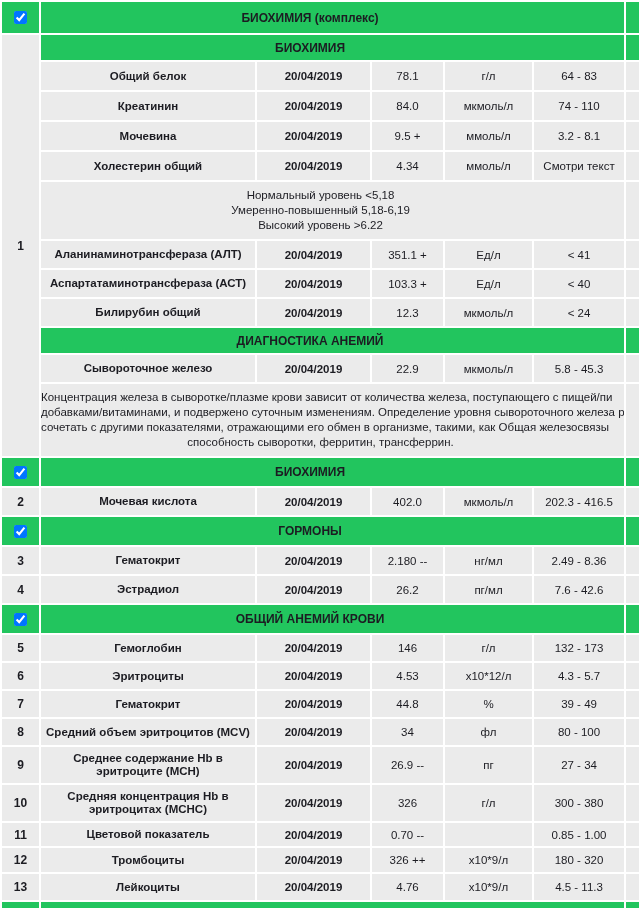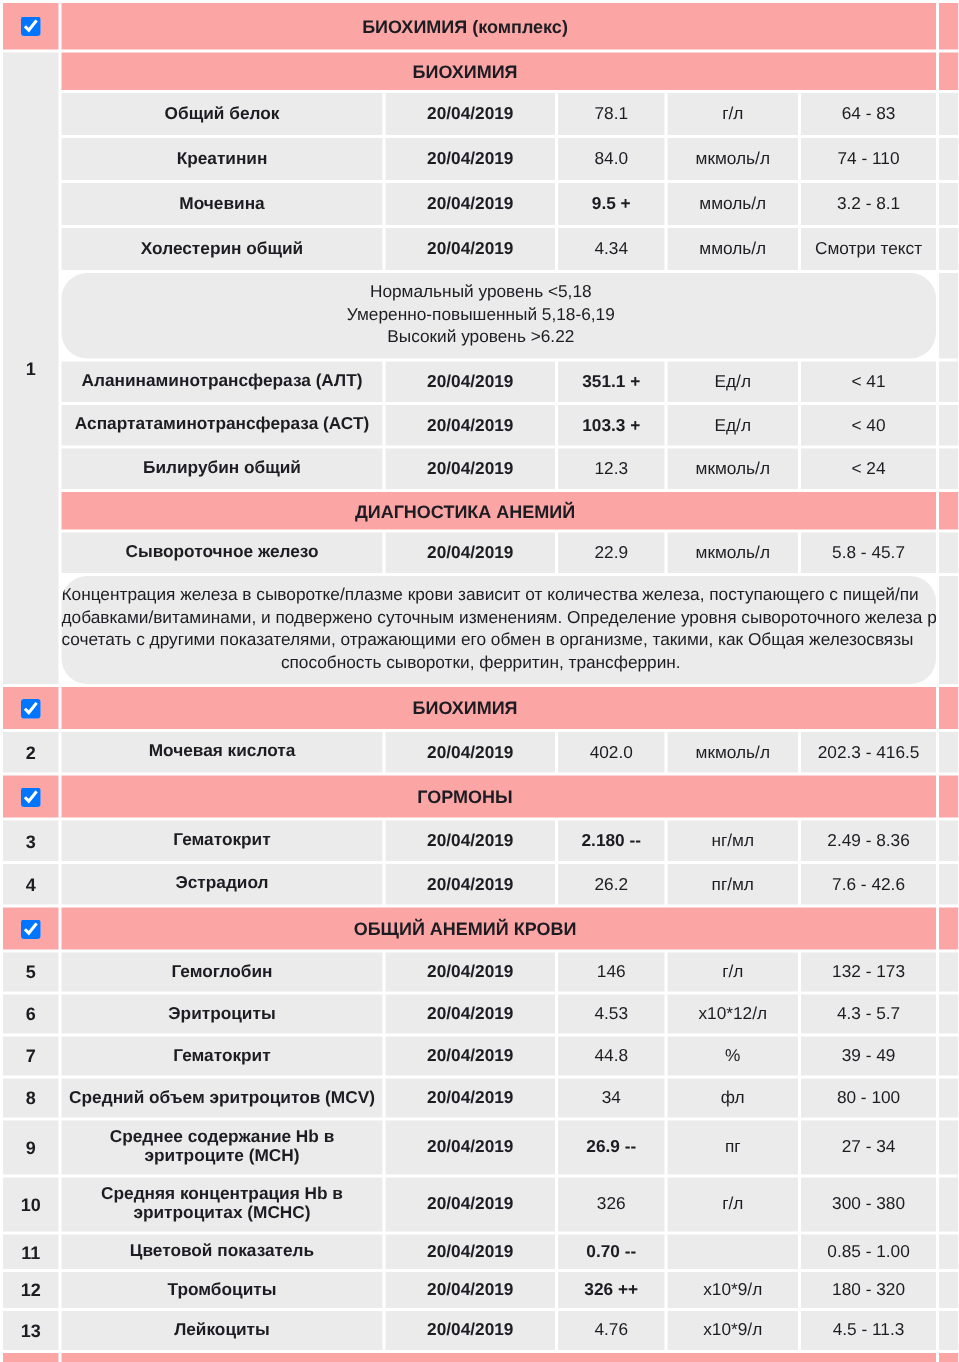--- a/index.html
+++ b/index.html
@@ -7,30 +7,30 @@
     position:relative;width:639px;height:908px;overflow:hidden;background:#ffffff;
     font-family:"Liberation Sans","DejaVu Sans",sans-serif;color:#1c1c22;
   }
   table.lab{
     border-collapse:separate;border-spacing:2px;table-layout:fixed;width:743px;
   }
   td{
     background:#ebebeb;text-align:center;vertical-align:middle;
     font-size:11.5px;padding:1px 3px;overflow:hidden;
   }
-  td.green{background:#fca5a5;}
+  td.green{background:#22c55e;}
   td.hdr{font-weight:bold;font-size:12px;padding-right:48px;}
   td.subhdr{font-weight:bold;font-size:12px;padding-right:48px;}
   td.cb{padding:0;}
   td.cb input{display:block;margin:0 auto;width:13px;height:13px;}
   td.num{font-weight:bold;font-size:12px;}
   td.name{font-weight:bold;line-height:13px;padding:1px 4px;}
   td.date{font-weight:bold;text-align:center;}
-  td.val.flag{font-weight:bold;}
-  td.note{padding:5px 24px 5px 0;border-radius:17px;}
+  td.val.flag{font-weight:normal;}
+  td.note{padding:5px 24px 5px 0;}
   td.note div{white-space:nowrap;text-align:center;line-height:15px;font-size:11.5px;}
   td.extra{padding:0;}
 </style>
 </head>
 <body>
 
 <div class="viewport">
 <table class="lab">
   <colgroup>
     <col style="width:37px">
@@ -121,21 +121,21 @@
   </tr>
   <tr style="height:25px">
     <td class="green subhdr" colspan="5">ДИАГНОСТИКА АНЕМИЙ</td>
     <td class="green extra"></td>
   </tr>
   <tr style="height:27px">
     <td class="name">Сывороточное железо</td>
     <td class="date">20/04/2019</td>
     <td class="val">22.9</td>
     <td class="unit">мкмоль/л</td>
-    <td class="range">5.8 - 45.7</td>
+    <td class="range">5.8 - 45.3</td>
     <td class="extra"></td>
   </tr>
   <tr style="height:72px">
     <td class="note" colspan="5">
       <div>Концентрация железа в сыворотке/плазме крови зависит от количества железа, поступающего с пищей/пи</div>
       <div>добавками/витаминами, и подвержено суточным изменениям. Определение уровня сывороточного железа ре</div>
       <div>сочетать с другими показателями, отражающими его обмен в организме, такими, как Общая железосвязы</div>
       <div>способность сыворотки, ферритин, трансферрин.</div>
     </td>
     <td class="extra"></td>

